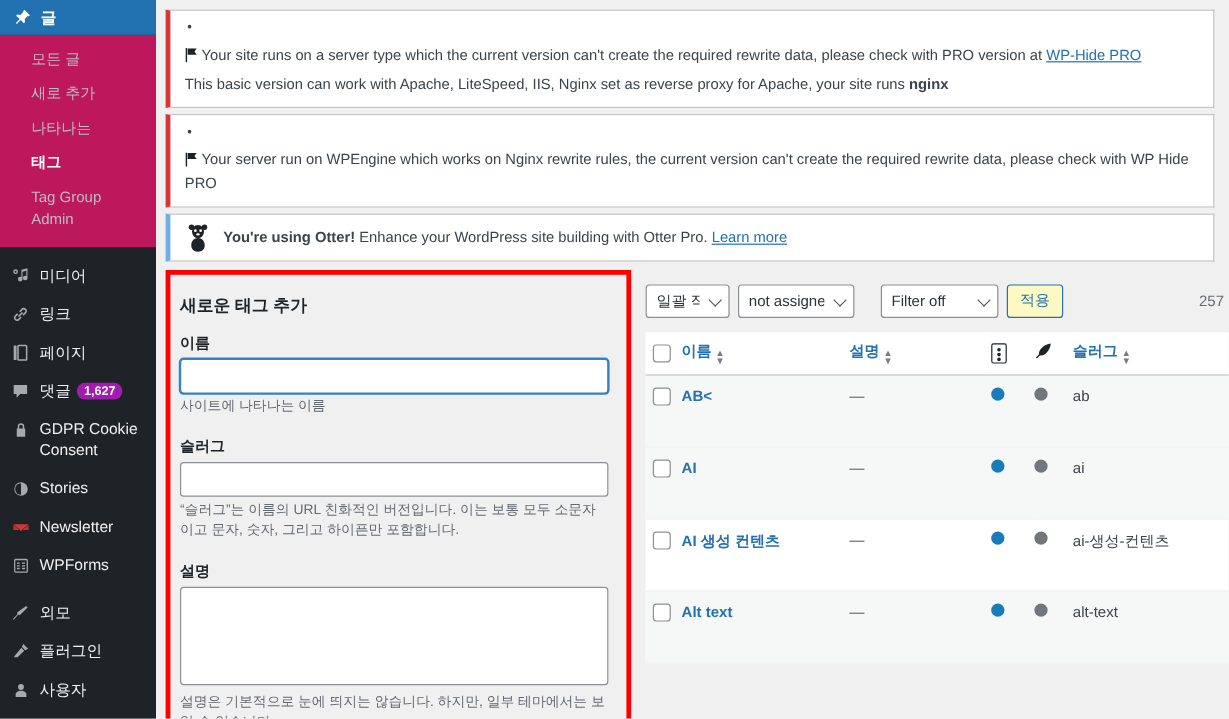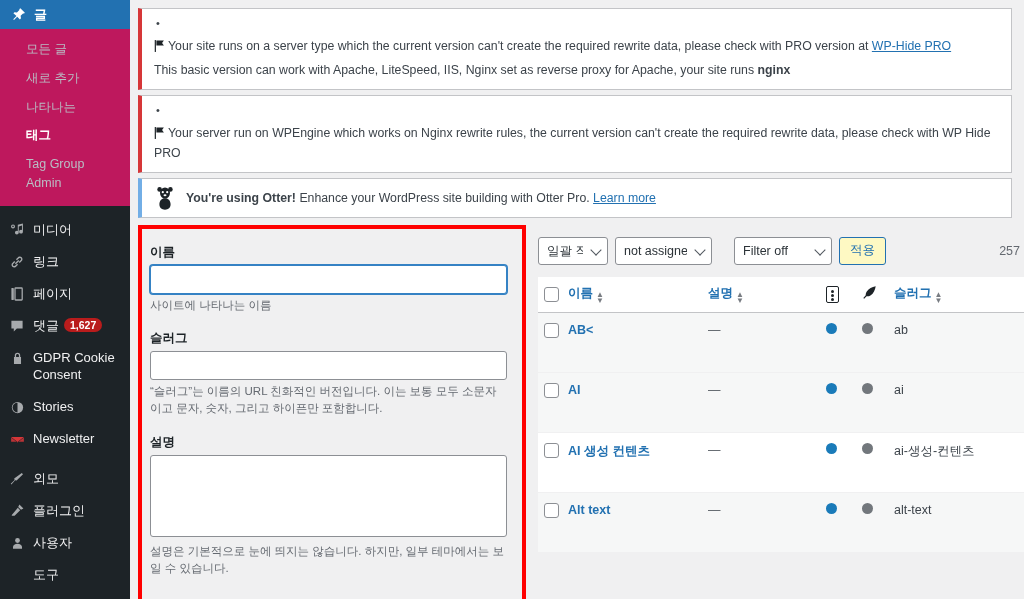--- a/index.html
+++ b/index.html
@@ -40,21 +40,21 @@
   .menu-item {
     display: flex; align-items: flex-start; gap: 7px;
     padding: 7px 6px 7px 8px; font-size: 13px; color: #f0f0f1; line-height: 1.35;
   }
   .menu-item .ic {
     width: 18px; min-width: 18px; height: 17px; display: inline-flex;
     align-items: center; justify-content: center; color: #a7aaad; margin-top: 1px;
   }
   .menu-item .lbl { flex: 1; }
   .badge-count {
-    display: inline-block; background: #b91c1c; color: #fff;
+    display: inline-block; background: #a21caf; color: #fff;
     border-radius: 9px; padding: 0px 6px; font-size: 10.5px;
     font-weight: 700; margin-left: 5px; vertical-align: 1px;
   }
 
   
   .main { flex: 1; height: 599px; position: relative; background: #f0f0f1; overflow: hidden; }
 
   .notice {
     background: #fff; margin: 5px 12px 5px 8px;
     border: 1px solid #c3c4c7; border-left-width: 4px;
@@ -245,20 +245,29 @@
     <div class="menu-item">
       <span class="ic">
         <svg width="17" height="17" viewBox="0 0 20 20" fill="#d63638">
             <path d="M2.5 7h15l-7.5 6z"></path>
             <path d="M2.5 7.5v5h15v-5l-7.5 6z" opacity="0.85"></path>
           </svg>
       </span>
       <span class="lbl">Newsletter</span>
     </div>
 
+    <div class="menu-item">
+      <span class="ic">
+        <svg width="15" height="15" viewBox="0 0 20 20" fill="none" stroke="#a7aaad" stroke-width="1.4">
+            <rect x="3" y="3" width="14" height="14" rx="1"></rect>
+            <path d="M5.5 7h3M5.5 10h3M5.5 13h3M11 7h3.5M11 10h3.5M11 13h3.5"></path>
+          </svg>
+      </span>
+      <span class="lbl">WPForms</span>
+    </div>
 
     <div class="menu-sep"></div>
 
     <div class="menu-item">
       <span class="ic">
         <svg width="16" height="16" viewBox="0 0 20 20" fill="#a7aaad">
             <path d="M16 2.5l1.5 1.5-8 8-1.8-.5L3 16.8l-.8-.8 4.8-4.8-.5-1.8z"></path>
           </svg>
       </span>
       <span class="lbl">외모</span>
@@ -339,20 +348,21 @@
         <p style="margin:0;"><strong>You're using Otter!</strong><span> Enhance your WordPress site building with Otter Pro. </span><a href="#">Learn more</a></p>
       </div>
     </div>
 
     <div class="content-wrap">
 
       <div class="form-col">
         <div class="redbox"></div>
 
         <div class="form-inner">
+          <div class="form-title">새로운 태그 추가</div>
 
           <label class="field-label">이름</label>
           <input class="txt-input focused" type="text" value="" style="">
           <div class="help-text">사이트에 나타나는 이름</div>
 
           <label class="field-label">슬러그</label>
           <input class="txt-input" type="text" value="" style="">
           <div class="help-text">“슬러그”는 이름의 URL 친화적인 버전입니다. 이는 보통 모두 소문자이고 문자, 숫자, 그리고 하이픈만 포함합니다.</div>
 
           <label class="field-label">설명</label>

